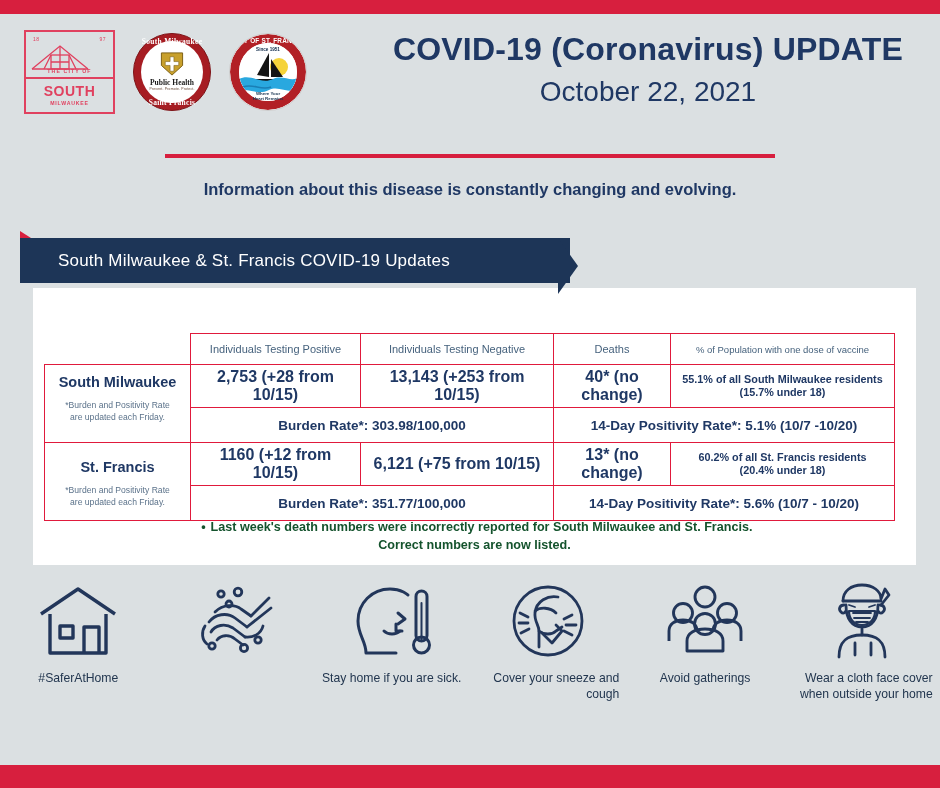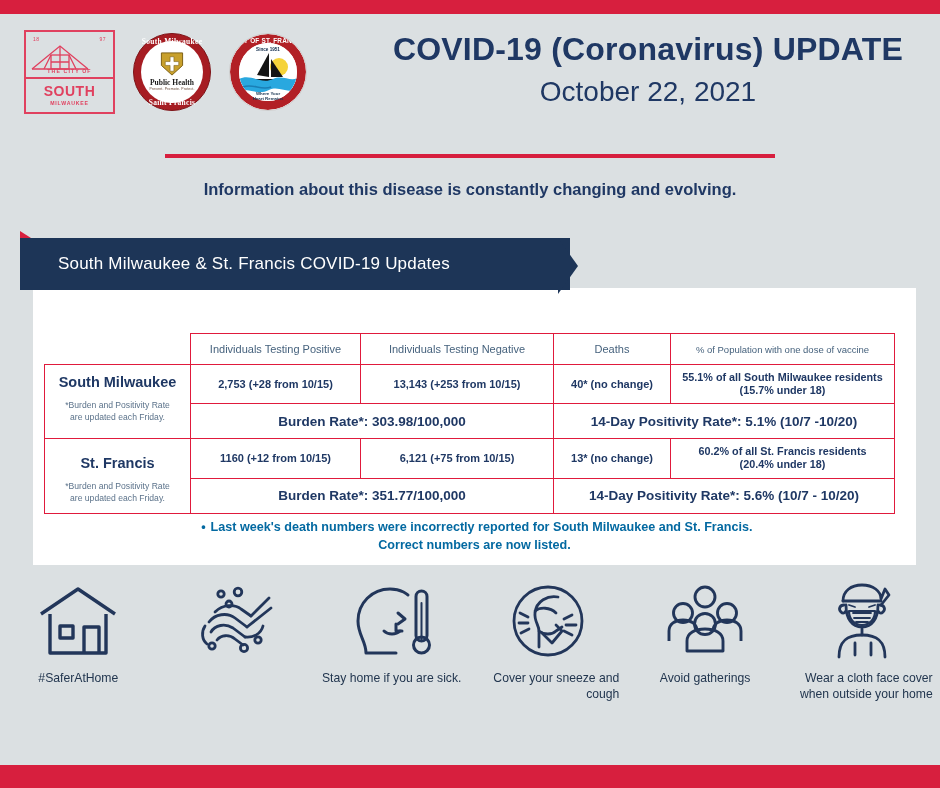--- a/index.html
+++ b/index.html
@@ -58,50 +58,50 @@
   .title-block { position:absolute; left:348px; top:30px; width:600px; text-align:center; }
   .title-main { font-size:32px; font-weight:bold; color:#1f3864; letter-spacing:.2px; line-height:1.2; }
   .title-date { font-size:28px; color:#1f3864; margin-top:8px; font-weight:400; }
   .rule { position:absolute; left:165px; top:154px; width:610px; height:4px; background:#d71f3e; }
   .subtitle { position:absolute; left:0; top:180px; width:940px; text-align:center;
       font-size:16.5px; font-weight:bold; color:#1f3864; }
 
   
   .panel { position:absolute; left:33px; top:288px; width:883px; height:277px; background:#fff; }
 
-  .banner { position:absolute; left:20px; top:238px; width:550px; height:52px;
+  .banner { position:absolute; left:20px; top:238px; width:550px; height:45px;
       background:#1d3557; color:#fff; display:flex; align-items:center; padding-left:38px;
       font-size:17px; font-weight:500; letter-spacing:.2px; }
   .banner-arrow { position:absolute; left:558px; top:238px; width:0; height:0;
       border-top:28px solid transparent; border-bottom:28px solid transparent;
       border-left:20px solid #1d3557; }
   .banner-fold { position:absolute; left:20px; top:231px; width:0; height:0;
       border-left:11px solid #d71f3e; border-top:7px solid transparent; }
 
   
   .tbl { position:absolute; left:44px; top:333px; width:850px; border-collapse:collapse; table-layout:fixed; }
   .tbl td { border:1.5px solid #e01a3c; vertical-align:middle; text-align:center; padding:3px 4px; }
   .tbl .c1 { width:146px; } .tbl .c2 { width:170px; } .tbl .c3 { width:193px; }
   .tbl .c4 { width:117px; } .tbl .c5 { width:224px; }
 
   .hdr td { border:1.5px solid #e01a3c; color:#46627d; font-size:11px; height:31px; font-weight:400; }
   .hdr td.blank { border:none; }
   .hdr td.vsmall { font-size:9.5px; }
 
   .city { font-size:14.5px; font-weight:bold; color:#1f3864; }
-  .val { font-size:11px; font-weight:bold; color:#1f3864; }
+  .val { font-size:16px; font-weight:bold; color:#1f3864; }
   .val-sm { font-size:10.8px; font-weight:bold; color:#1f3864; line-height:1.25; }
   .note-cell { font-size:8.6px; color:#5b728a; line-height:1.35; padding-bottom:6px; }
   .rate { font-size:13.5px; font-weight:bold; color:#1f3864; }
   .row-main td { height:39px; }
   .row-sub td { height:35px; }
   .nb-bottom { border-bottom:none !important; }
 
   .bullets { position:absolute; left:33px; top:518px; width:883px; text-align:center;
-      font-size:12.6px; font-weight:bold; color:#0369a1; line-height:1.45; }
+      font-size:12.6px; font-weight:bold; color:#14532d; line-height:1.45; }
   .bullets .dot { display:inline-block; width:14px; }
 
   
   .icons { position:absolute; left:0; top:580px; width:940px; display:flex; }
   .icon-cell { flex:1; display:flex; flex-direction:column; align-items:center; }
   .icon-art { height:82px; display:flex; align-items:center; justify-content:center; }
   .icon-cap { margin-top:8px; font-size:12.2px; color:#22364f; text-align:right; line-height:1.35; max-width:142px; }
   svg { display:block; }
 </style>
 </head>

